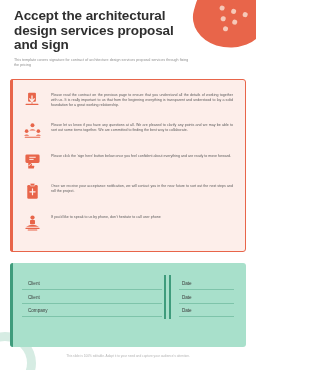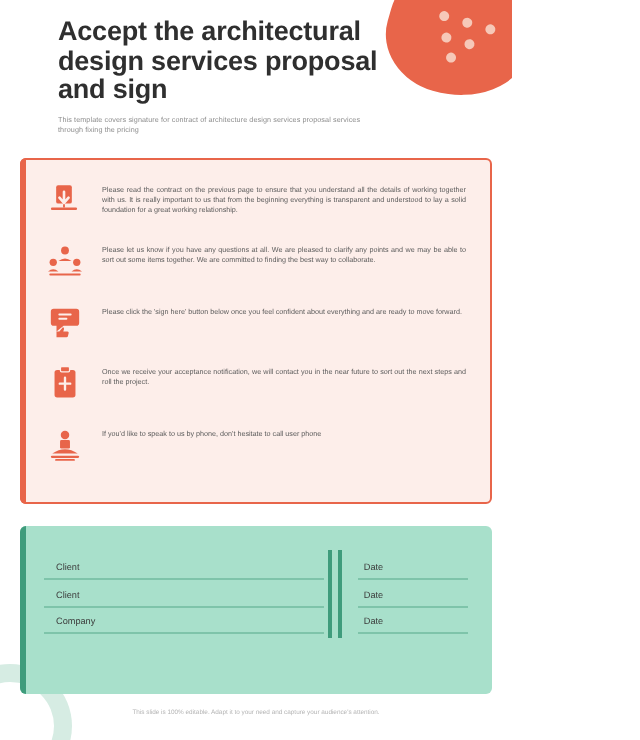--- a/index.html
+++ b/index.html
@@ -60,21 +60,21 @@
     width: 44px;
     height: 44px;
     border-radius: 50%;
     background: #ffffff;
   }
 
   
   .header {
     position: relative;
     z-index: 2;
-    padding: 9px 60px 0 29px;
+    padding: 9px 60px 0 14px;
   }
   .page-title {
     font-size: 13.5px;
     line-height: 14.5px;
     font-weight: bold;
     color: #2f2f2f;
     letter-spacing: -0.1px;
   }
   .page-subtitle {
     margin-top: 5px;

